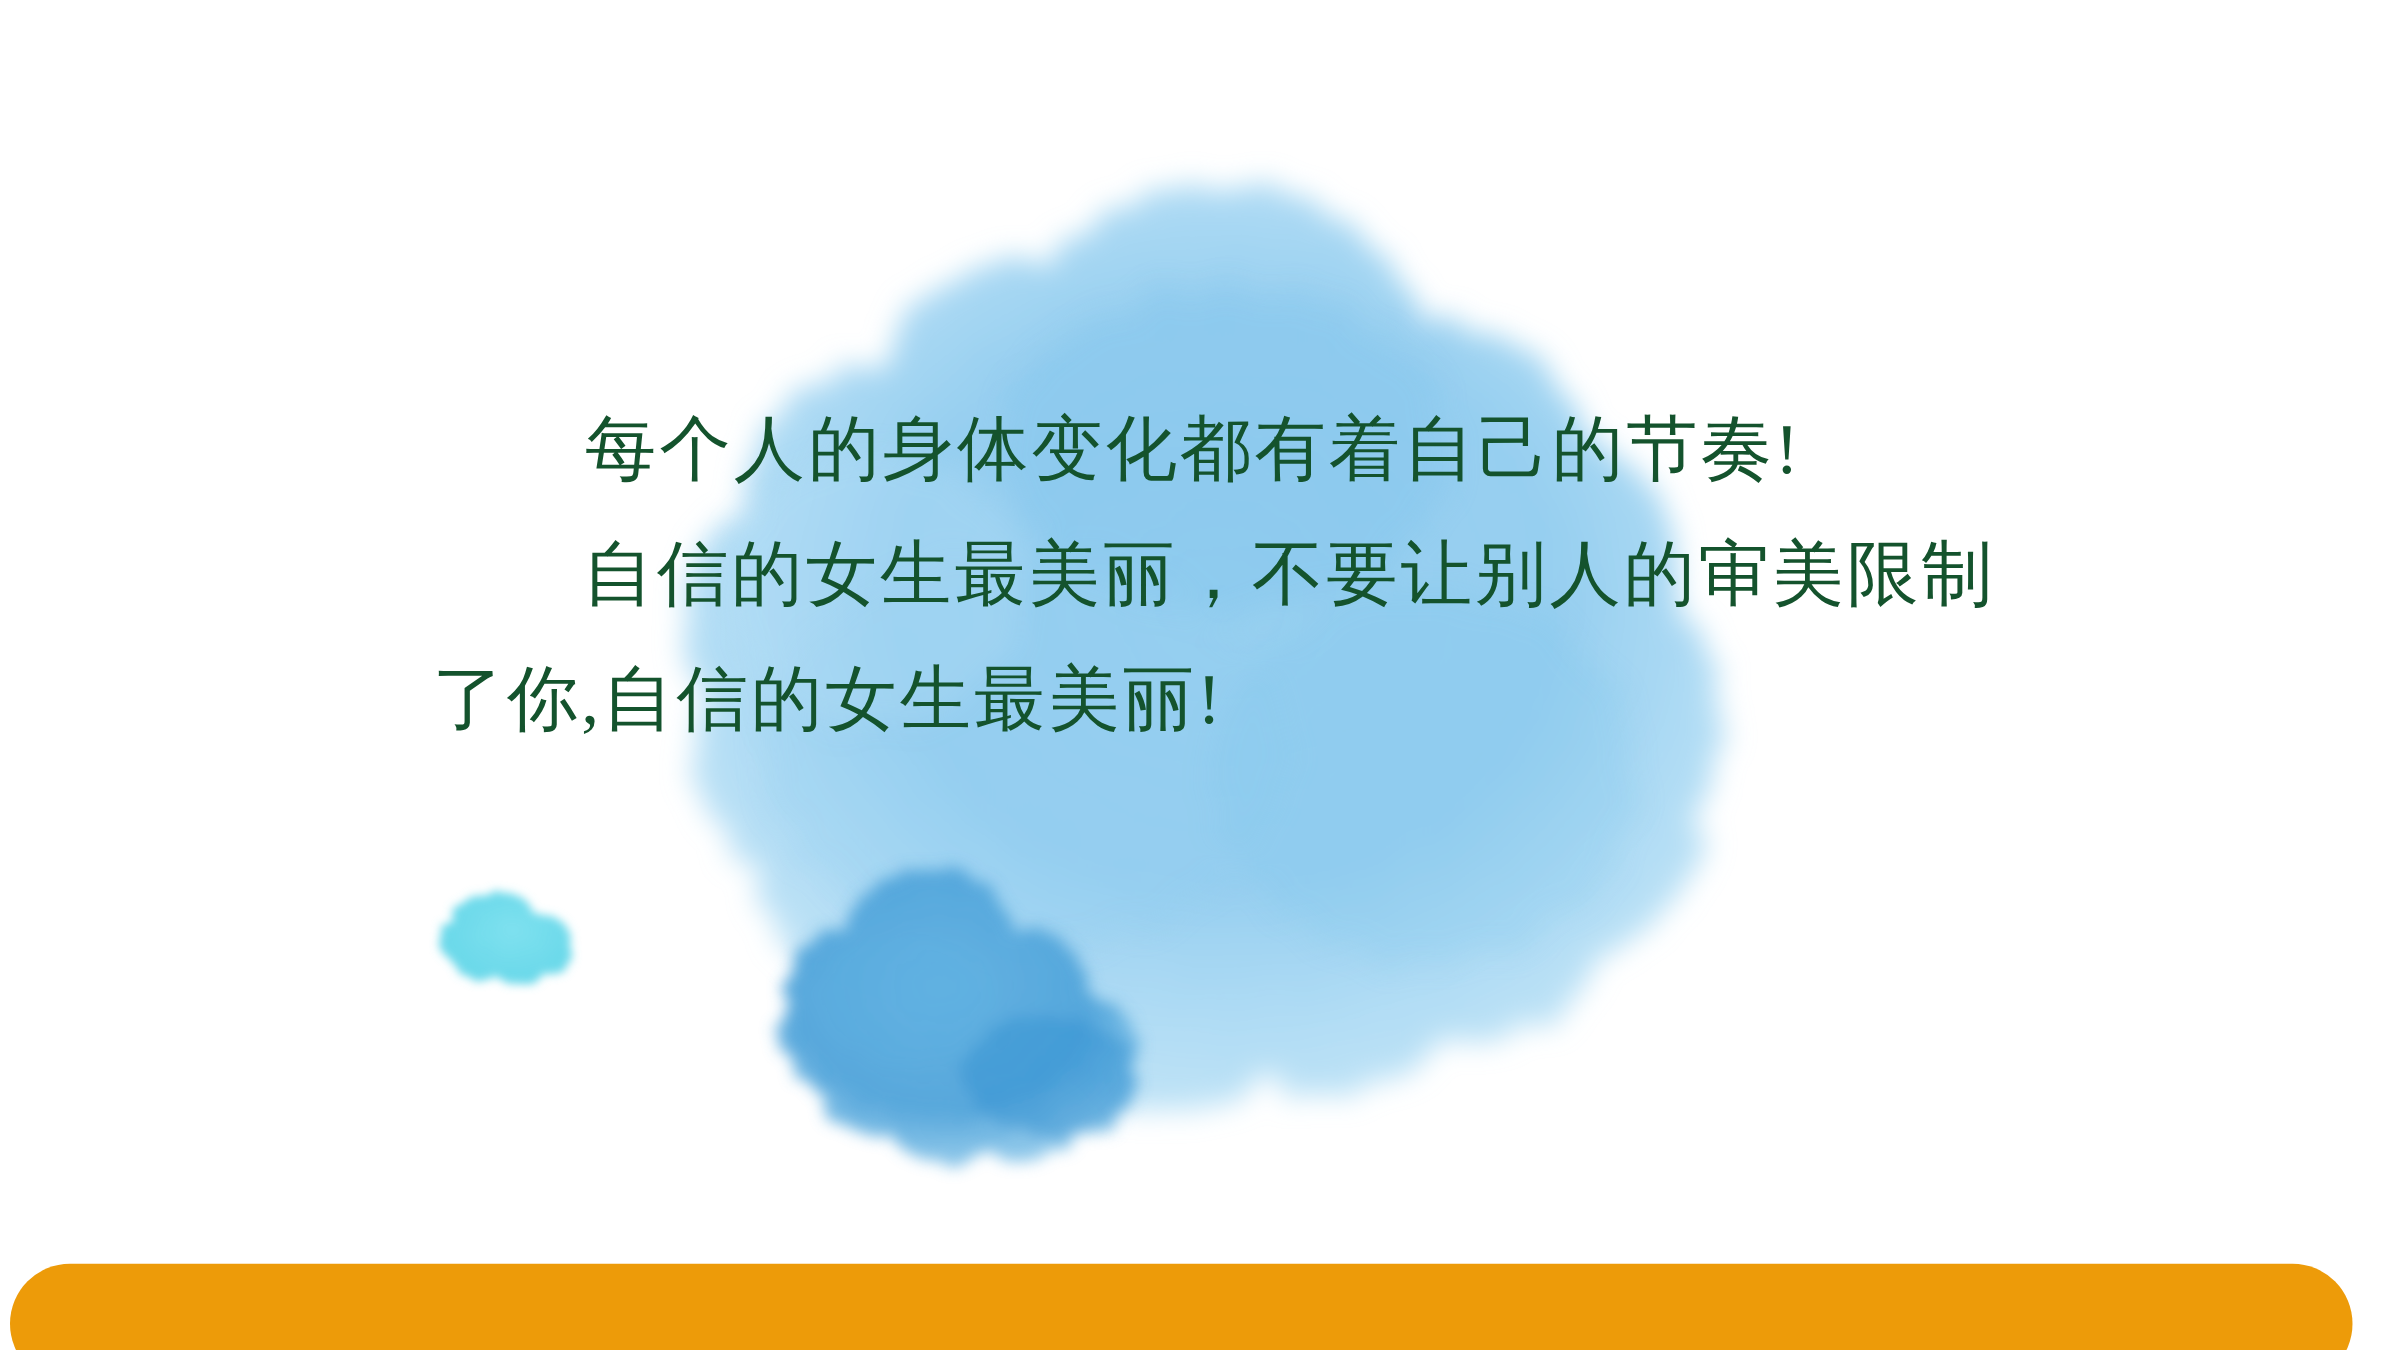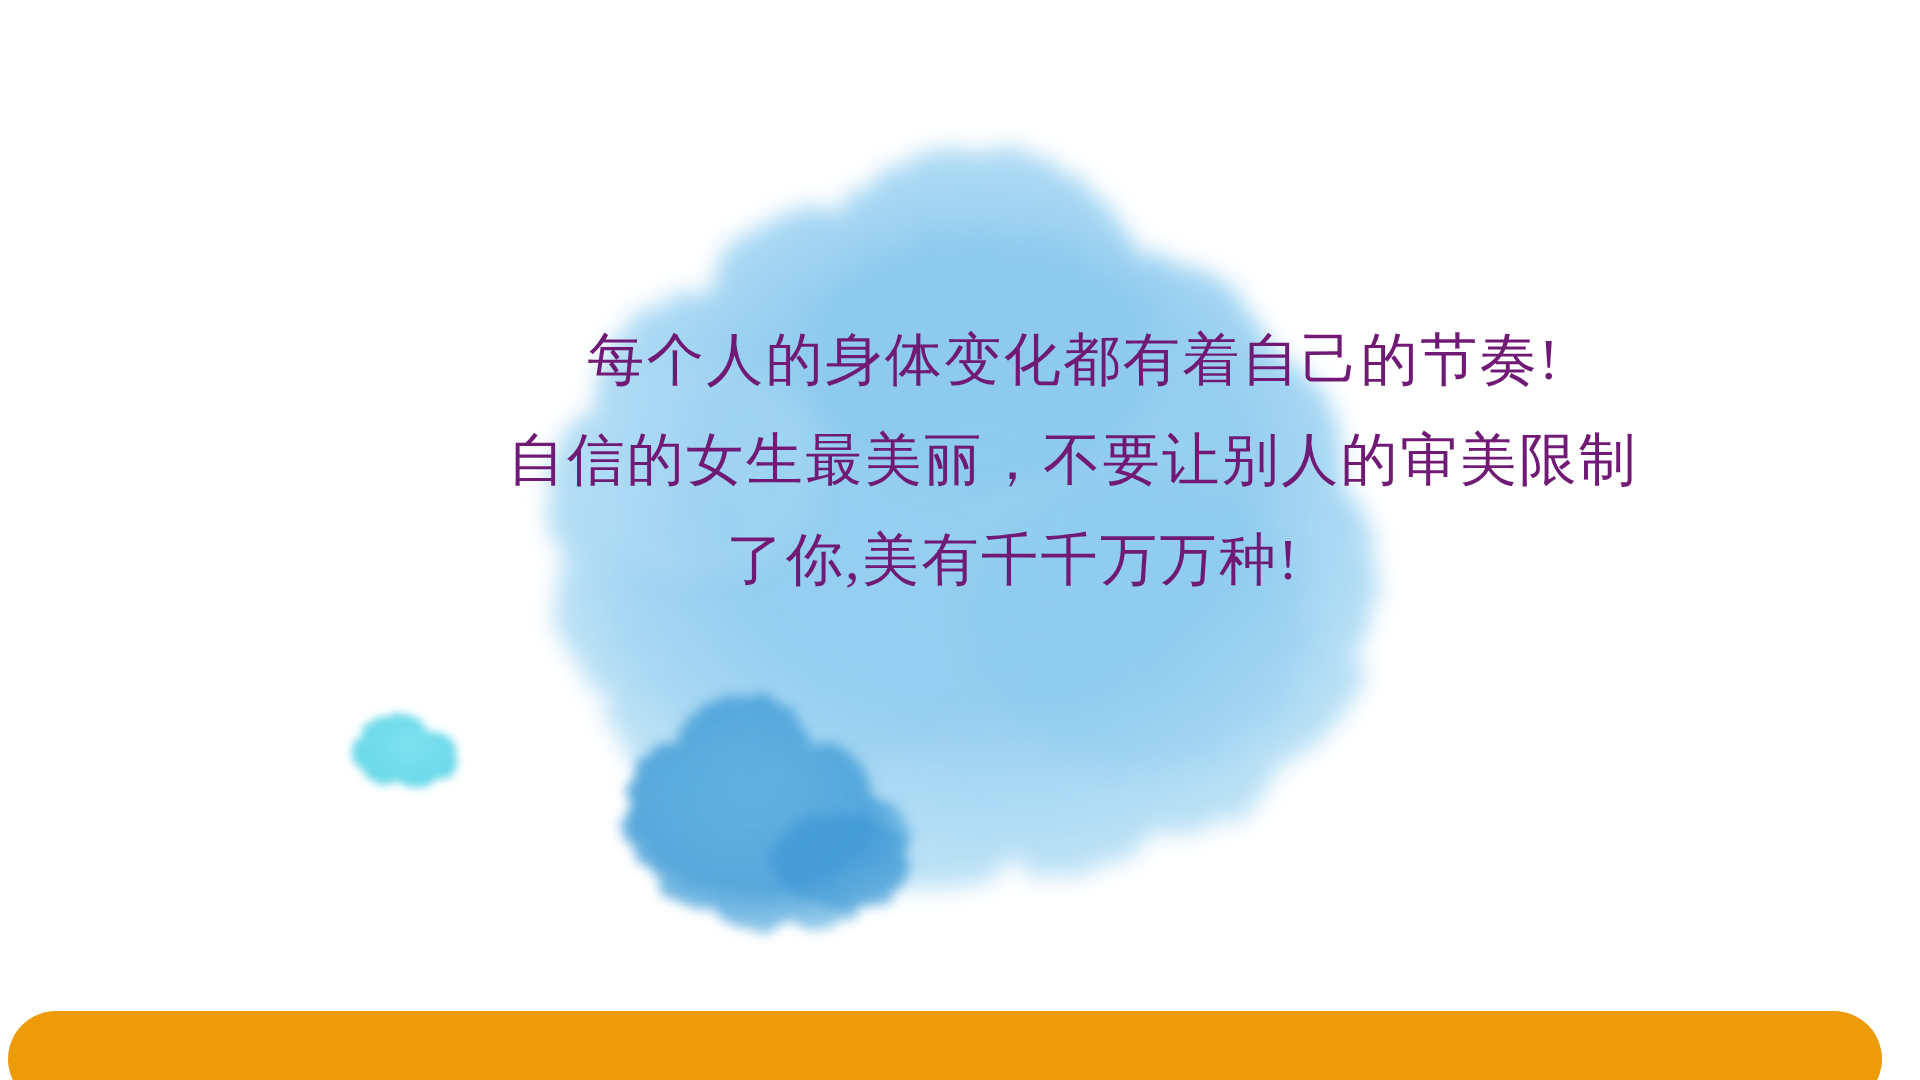--- a/index.html
+++ b/index.html
@@ -39,28 +39,27 @@
     position: absolute;
     left: 0;
     top: 310px;
     width: 1920px;
     padding-left: 408px;
     padding-right: 240px;
     z-index: 5;
   }
 
   .quote-line {
-    color: #701a75;
+    color: #14532d;
     font-family: "Liberation Serif", "DejaVu Serif", serif;
     font-size: 57px;
     line-height: 100px;
     letter-spacing: 2.5px;
     white-space: nowrap;
     font-weight: 400;
-    text-align: center;
   }
 
   .quote-line.indent-1 { text-indent: 60px; }
   .quote-line.indent-2 { text-indent: 58px; }
   .quote-line.indent-3 { text-indent: -62px; }
 
   
   .bottom-bar {
     position: absolute;
     left: 8px;
@@ -197,18 +196,18 @@
           <rect x="340" y="700" width="140" height="100" fill="url(#tinyWash)"></rect>
           <rect x="340" y="700" width="140" height="100" filter="url(#grain)" opacity="0.30"></rect>
         </g>
       </g>
     </svg>
   </div>
 
   <div class="quote-block">
     <div class="quote-line indent-1">每个人的身体变化都有着自己的节奏!</div>
     <div class="quote-line indent-2">自信的女生最美丽，不要让别人的审美限制</div>
-    <div class="quote-line indent-3">了你,美有千千万万种!</div>
+    <div class="quote-line indent-3">了你,自信的女生最美丽!</div>
   </div>
 
   <div class="bottom-bar"></div>
 
 </div>
 
 </body></html>

